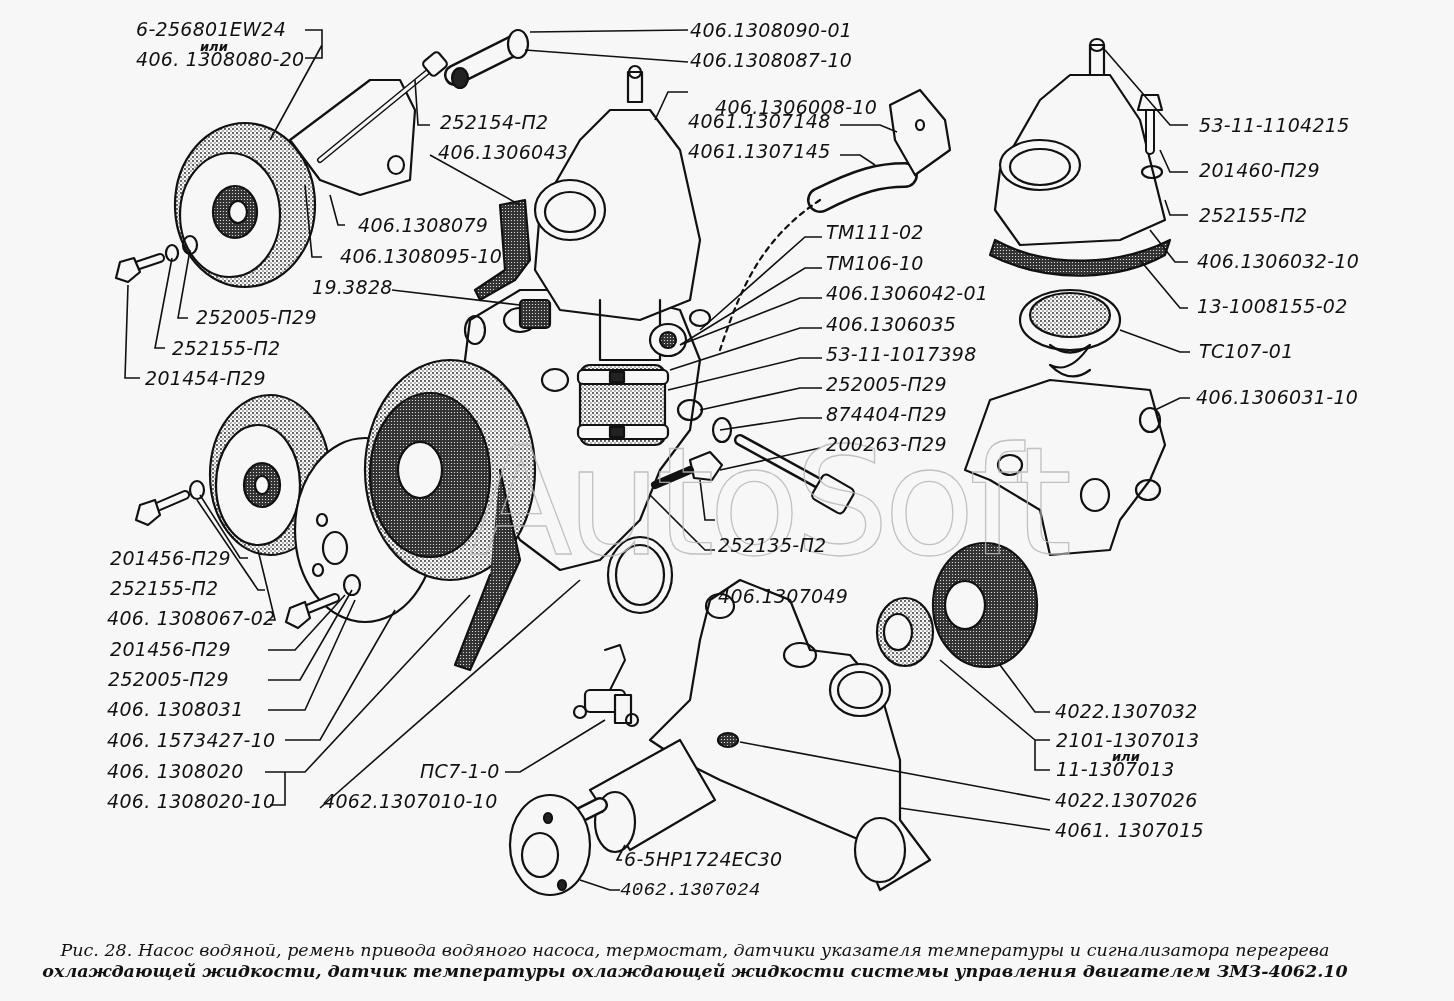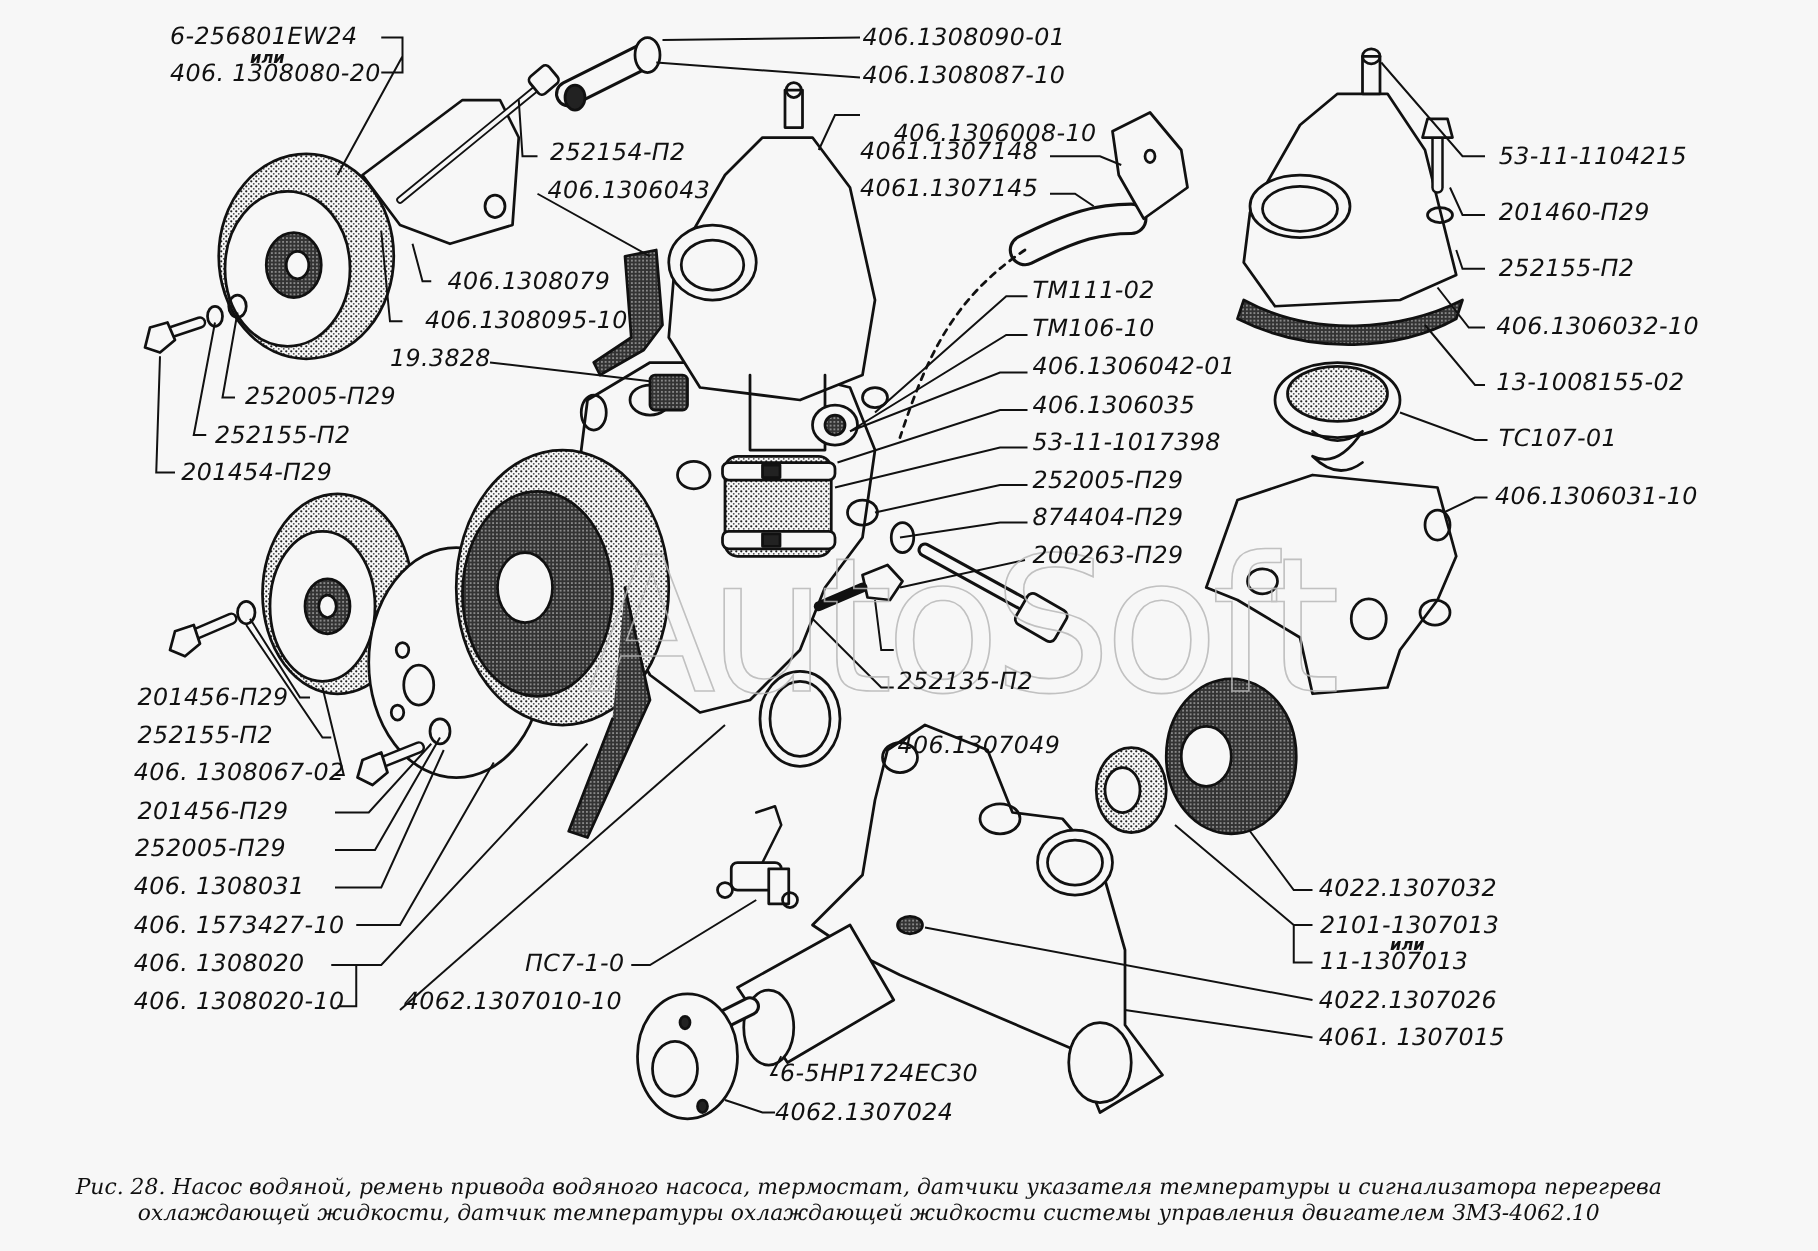--- a/index.html
+++ b/index.html
@@ -276,22 +276,22 @@
 <div class="lbl" style="left:1199px;top:161px;">201460-П29</div>
 <div class="lbl" style="left:1199px;top:206px;">252155-П2</div>
 <div class="lbl" style="left:1197px;top:252px;">406.1306032-10</div>
 <div class="lbl" style="left:1197px;top:297px;">13-1008155-02</div>
 <div class="lbl" style="left:1199px;top:342px;">ТС107-01</div>
 <div class="lbl" style="left:1196px;top:388px;">406.1306031-10</div>
 
 <div class="lbl" style="left:420px;top:762px;">ПС7-1-0</div>
 <div class="lbl" style="left:323px;top:792px;">4062.1307010-10</div>
 <div class="lbl" style="left:624px;top:850px;">6-5НР1724ЕС30</div>
-<div class="lbl" style="left:620px;top:881px;">4062.1307024</div>
+<div class="lbl" style="left:620px;top:881px;font-family:Liberation Mono, monospace;">4062.1307024</div>
 <div class="lbl" style="left:1055px;top:702px;">4022.1307032</div>
 <div class="lbl" style="left:1056px;top:731px;">2101-1307013</div>
 <div class="ili" style="left:1112px;top:750px;">или</div>
 <div class="lbl" style="left:1056px;top:760px;">11-1307013</div>
 <div class="lbl" style="left:1055px;top:791px;">4022.1307026</div>
 <div class="lbl" style="left:1055px;top:821px;">4061. 1307015</div>
 
 <div class="caption" style="top:942px;">Рис. 28. Насос водяной, ремень привода водяного насоса, термостат, датчики указателя температуры и сигнализатора перегрева</div>
-<div class="caption" style="top:963px;">охлаждающей жидкости, датчик температуры охлаждающей жидкости системы управления двигателем ЗМЗ-4062.10</div>
+<div class="caption" style="top:963px;font-weight:bold;">охлаждающей жидкости, датчик температуры охлаждающей жидкости системы управления двигателем ЗМЗ-4062.10</div>
 
 </body></html>

